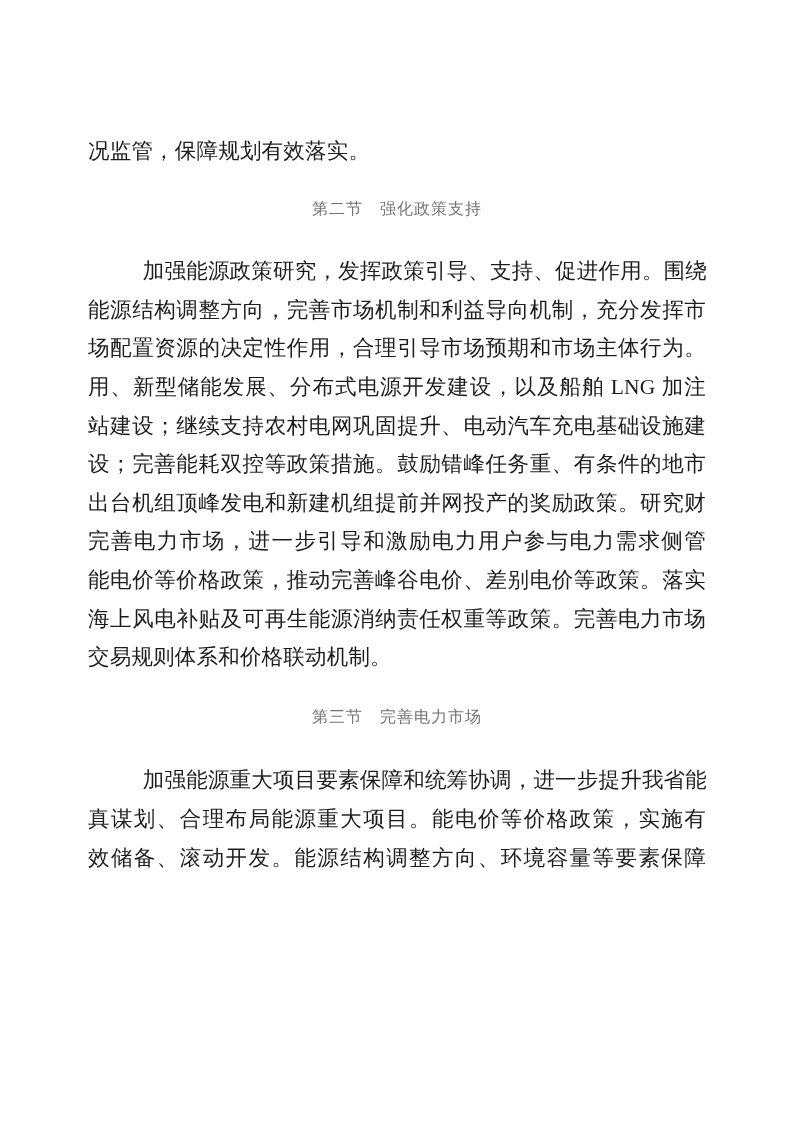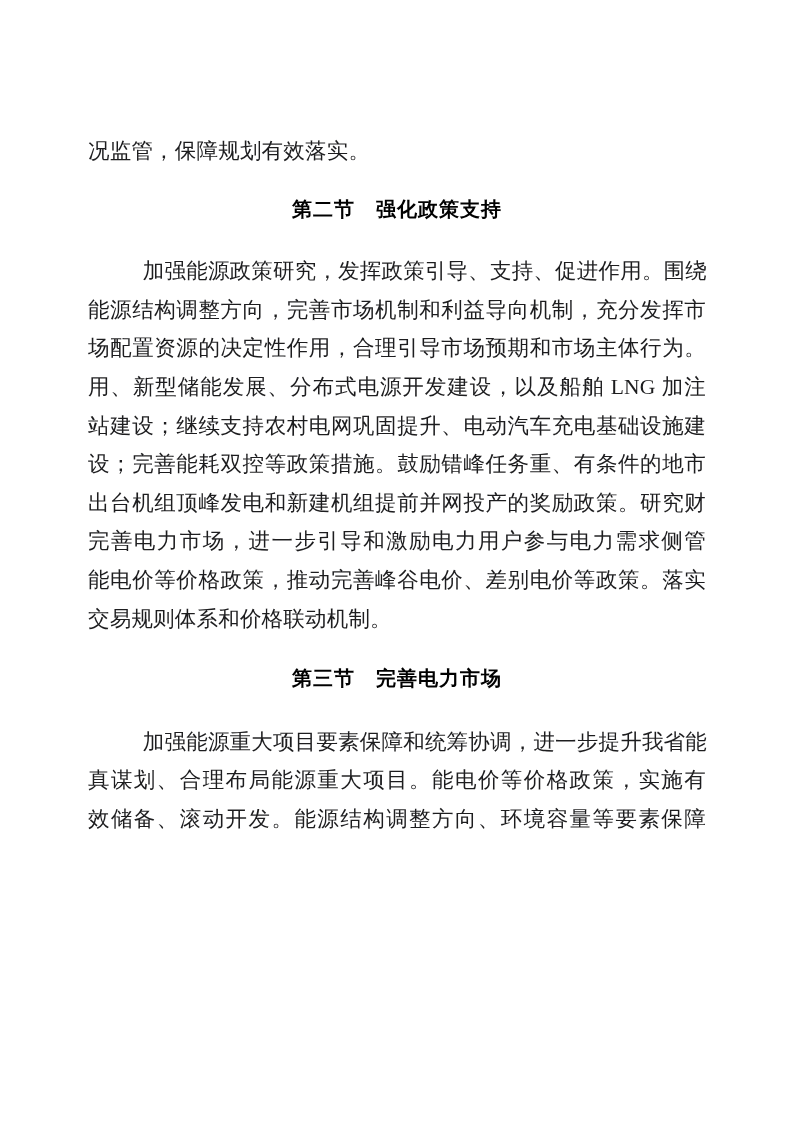--- a/index.html
+++ b/index.html
@@ -35,30 +35,30 @@
   }
   .body-line.plain {
     text-align: left;
     text-align-last: left;
   }
   .body-line.indent {
     text-indent: 2.55em;
   }
   .section-heading {
     font-family: "Liberation Sans", "DejaVu Sans", sans-serif;
-    font-weight: 700;
-    font-size: 20px;
+    font-weight: 400;
+    font-size: 16px;
     height: 38.6px;
     line-height: 38.6px;
     text-align: center;
     text-align-last: center;
     letter-spacing: 1px;
     margin-top: 19px;
     margin-bottom: 24px;
-    color: #000000;
+    color: #737373;
   }
   .section-heading.second {
     margin-top: 21px;
     margin-bottom: 25px;
   }
   .footer {
     position: absolute;
     top: 999px;
     right: 106px;
     font-size: 15px;
@@ -78,20 +78,21 @@
         <div class="section-heading">第二节　强化政策支持</div>
         <div class="body-line indent">加强能源政策研究，发挥政策引导、支持、促进作用。围绕</div>
         <div class="body-line">能源结构调整方向，完善市场机制和利益导向机制，充分发挥市</div>
         <div class="body-line">场配置资源的决定性作用，合理引导市场预期和市场主体行为。</div>
         <div class="body-line">用、新型储能发展、分布式电源开发建设，以及船舶 LNG 加注</div>
         <div class="body-line">站建设；继续支持农村电网巩固提升、电动汽车充电基础设施建</div>
         <div class="body-line">设；完善能耗双控等政策措施。鼓励错峰任务重、有条件的地市</div>
         <div class="body-line">出台机组顶峰发电和新建机组提前并网投产的奖励政策。研究财</div>
         <div class="body-line">完善电力市场，进一步引导和激励电力用户参与电力需求侧管</div>
         <div class="body-line">能电价等价格政策，推动完善峰谷电价、差别电价等政策。落实</div>
+        <div class="body-line">海上风电补贴及可再生能源消纳责任权重等政策。完善电力市场</div>
         <div class="body-line plain">交易规则体系和价格联动机制。</div>
         <div class="section-heading second">第三节　完善电力市场</div>
         <div class="body-line indent">加强能源重大项目要素保障和统筹协调，进一步提升我省能</div>
         <div class="body-line">真谋划、合理布局能源重大项目。能电价等价格政策，实施有</div>
         <div class="body-line">效储备、滚动开发。能源结构调整方向、环境容量等要素保障</div>
       </div>
   </div>
   <div class="footer">— 45 —</div>
 </div>
 

